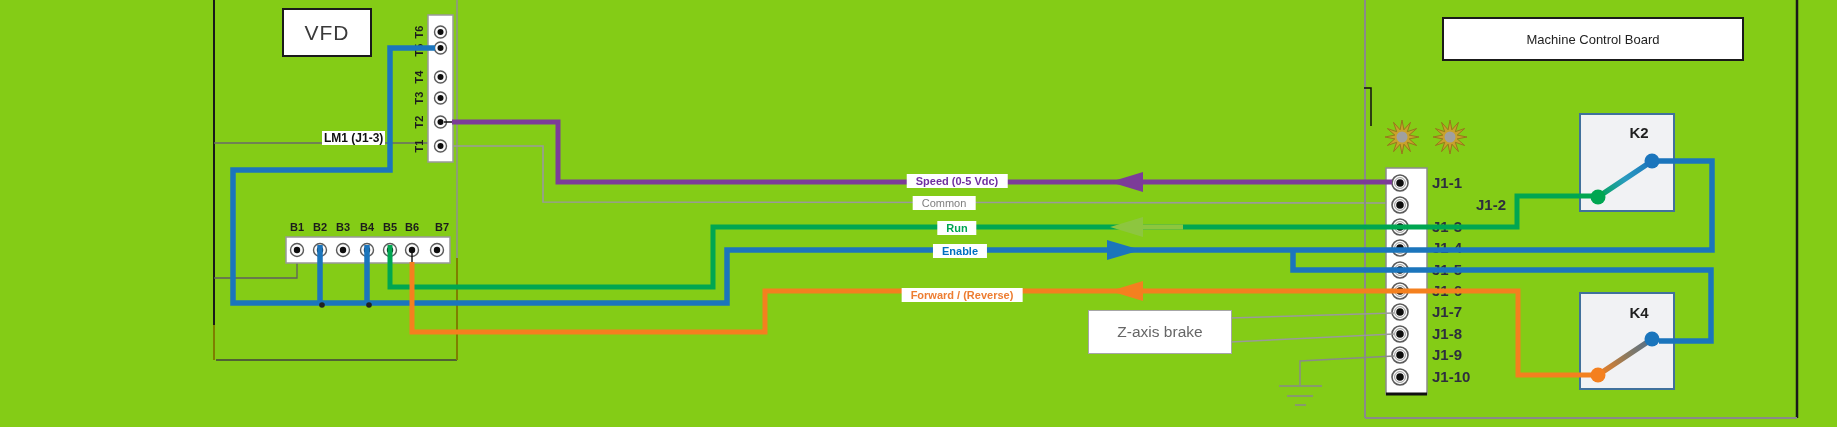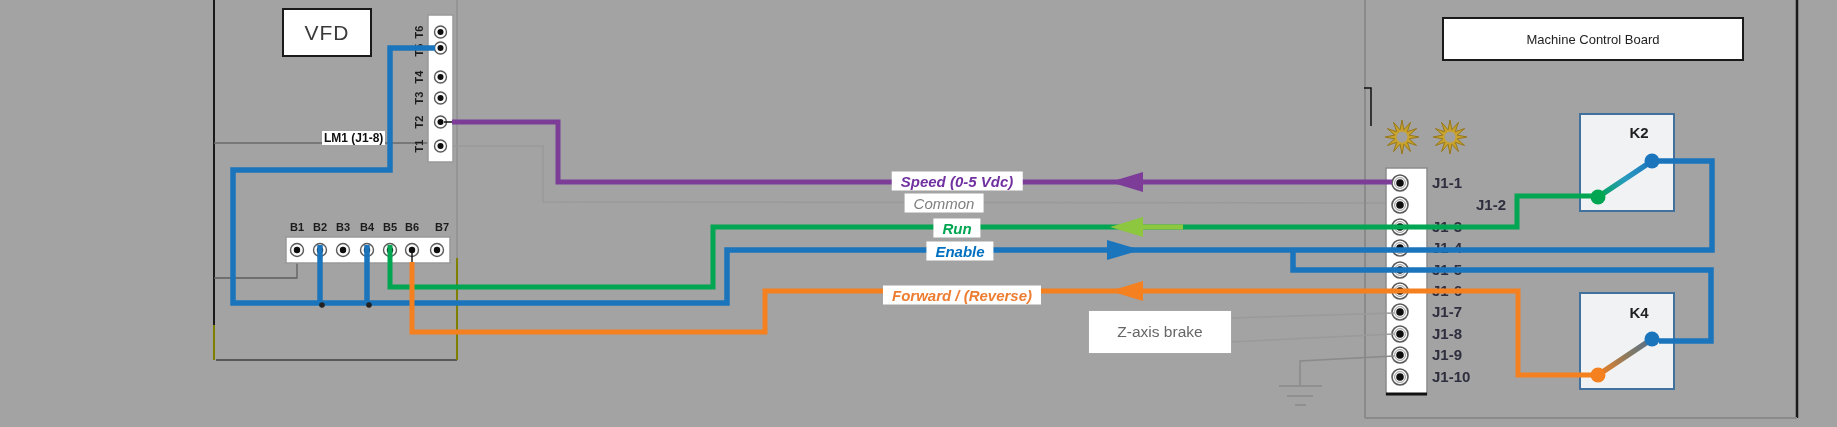--- a/index.html
+++ b/index.html
@@ -1,32 +1,32 @@
 <!DOCTYPE html>
 <html><head>
 <meta charset="utf-8">
 <style>
   html,body{margin:0;padding:0;background:#ffffff;}
-  .stage{position:relative;width:1837px;height:427px;background:#a3a3a3;overflow:hidden;
+  .stage{position:relative;width:1837px;height:427px;background:#84cc16;overflow:hidden;
          font-family:"Liberation Sans",sans-serif;}
   .layer{position:absolute;left:0;top:0;width:1837px;height:427px;}
   svg.layer{pointer-events:none;}
   .abs{position:absolute;}
   .titlebox{border:2px solid #1a1a1a;background:#fff;display:flex;align-items:center;justify-content:center;}
   .vfd-title{left:282px;top:8px;width:86px;height:45px;font-size:21px;color:#3a3a3a;letter-spacing:1px;}
   .board-title{left:1442px;top:8px;width:298px;height:40px;font-size:13px;color:#222;margin-top:9px;}
   .tlabel{width:24px;height:12px;font-size:11px;font-weight:bold;color:#1c1c1c;text-align:center;
           transform:rotate(-90deg);transform-origin:center;line-height:12px;}
   .blabel{width:24px;font-size:11px;font-weight:bold;color:#1c1c1c;text-align:center;}
   .lm1{font-size:12px;font-weight:bold;color:#111;background:#fff;padding:0 2px;}
   .jlabel{font-size:15px;font-weight:600;color:#2e2e3e;line-height:18px;}
   .klabel{width:118px;text-align:center;font-size:15px;font-weight:bold;color:#1f1f1f;}
   .zbox{left:1088px;top:310px;width:142px;height:42px;border:1.5px solid #a6a6a6;background:#fff;
         display:flex;align-items:center;justify-content:center;font-size:15.5px;color:#666;}
-  .sig{transform:translate(-50%,-50%);background:#fff;padding:1px 9px;font-size:15px;font-weight:600;white-space:nowrap;font-style:italic;}
+  .sig{transform:translate(-50%,-50%);background:#fff;padding:1px 9px;font-size:11px;font-weight:600;white-space:nowrap;}
   .sig-speed{color:#7030a0;}
   .sig-common{color:#7f7f7f;font-weight:500;}
   .sig-run{color:#00a651;}
   .sig-enable{color:#0070c0;}
   .sig-forward{color:#ed7d31;}
 </style>
 </head>
 <body>
 
 <div class="stage">
@@ -180,21 +180,21 @@
   </svg>
 
   <div class="layer">
     <div class="abs titlebox vfd-title">
       <span>VFD</span>
     </div>
     <div class="abs titlebox board-title">
       <span>Machine Control Board</span>
     </div>
 
-    <div class="abs lm1" style="left:322px;top:131px;">LM1 (J1-8)</div>
+    <div class="abs lm1" style="left:322px;top:131px;">LM1 (J1-3)</div>
 
     <div class="abs tlabel" style="left:407px;top:26px;">T6</div>
     <div class="abs tlabel" style="left:407px;top:44px;">T5</div>
     <div class="abs tlabel" style="left:407px;top:71px;">T4</div>
     <div class="abs tlabel" style="left:407px;top:92px;">T3</div>
     <div class="abs tlabel" style="left:407px;top:116px;">T2</div>
     <div class="abs tlabel" style="left:407px;top:140px;">T1</div>
 
     <div class="abs blabel" style="left:285px;top:221px;">B1</div>
     <div class="abs blabel" style="left:308px;top:221px;">B2</div>

